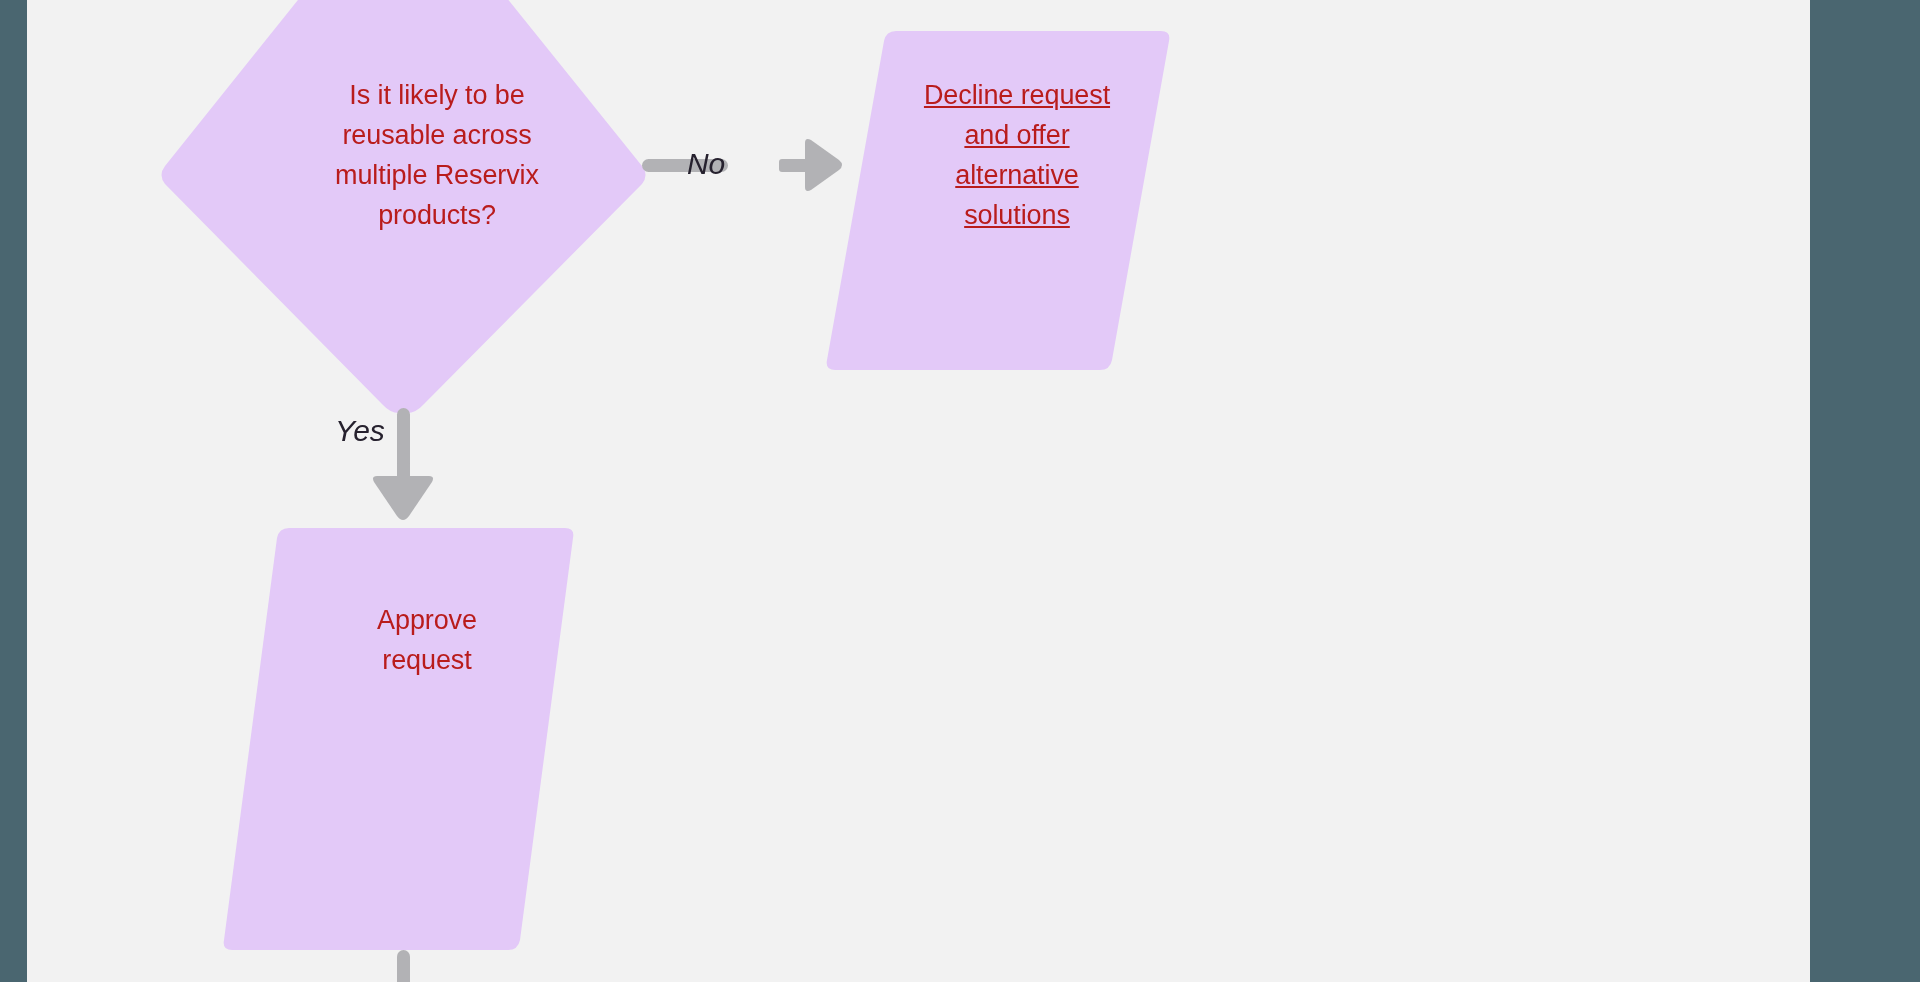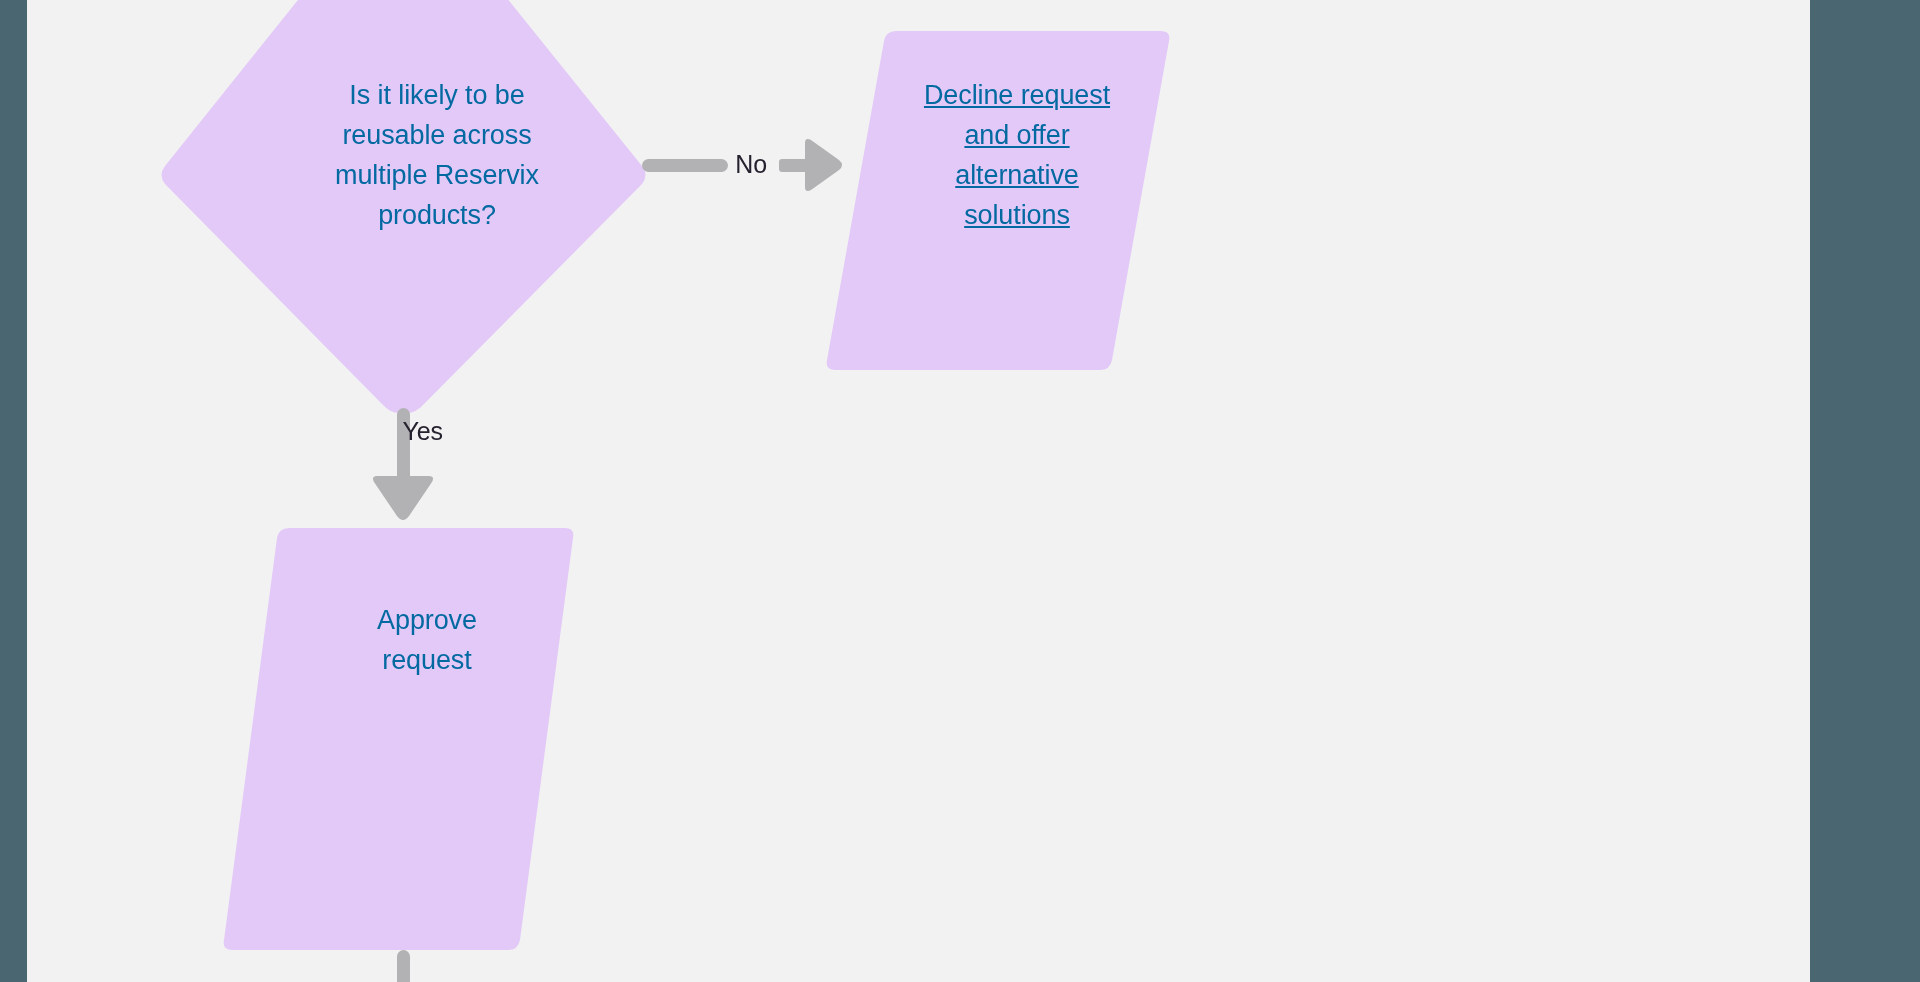--- a/index.html
+++ b/index.html
@@ -51,38 +51,39 @@
     left: 0;
     top: 0;
     width: 1783px;
     height: 982px;
     display: block;
   }
 
   
   .node-label {
     position: absolute;
-    color: #0369a1;
+    color: #b91c1c;
     font-family: "Liberation Sans", sans-serif;
     font-size: 27px;
     line-height: 40px;
     text-align: center;
     white-space: pre-line;
     pointer-events: none;
     letter-spacing: -0.1px;
   }
 
   .edge-label {
     position: absolute;
     color: #26212e;
     font-family: "Liberation Sans", sans-serif;
-    font-size: 25px;
+    font-size: 30px;
     line-height: 32px;
-    text-align: right;
+    text-align: left;
     letter-spacing: -0.1px;
+    font-style: italic;
   }
 
   
   #label-decision {
     left: 100px;
     top: 75px;
     width: 620px;
   }
 
   
@@ -100,21 +101,21 @@
     width: 420px;
   }
 
   #label-edge-no {
     left: 660px;
     top: 148px;
     width: 80px;
   }
 
   #label-edge-yes {
-    left: 336px;
+    left: 308px;
     top: 415px;
     width: 80px;
   }
 </style>
 </head>
 <body>
 
 <div id="viewport">
 
   <div id="chrome-left" class="chrome-band"></div>

